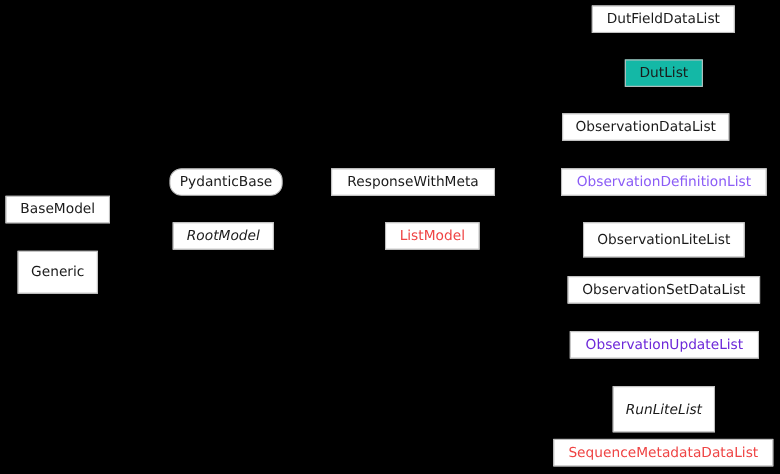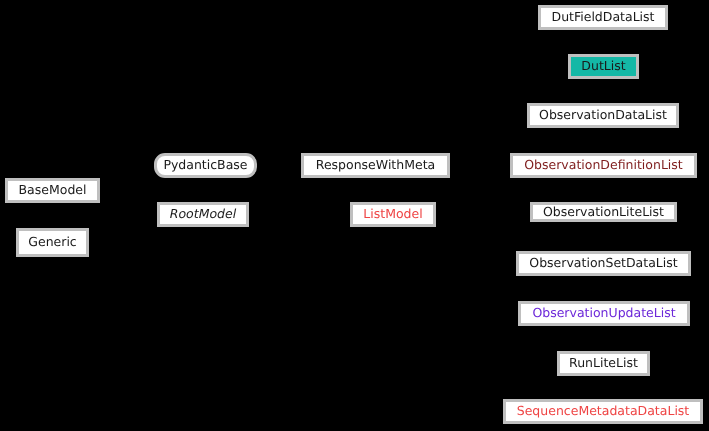--- a/index.html
+++ b/index.html
@@ -23,21 +23,21 @@
     left: 0;
     top: 0;
     width: 709px;
     height: 431px;
     pointer-events: none;
   }
   .node-box {
     position: absolute;
     box-sizing: border-box;
     background: #ffffff;
-    border: 3px solid #14b8a6;
+    border: 1px solid #14b8a6;
     color: #1a1a1a;
     font-size: 12.5px;
     line-height: 1;
     display: flex;
     align-items: center;
     justify-content: center;
     white-space: nowrap;
     letter-spacing: 0px;
     text-rendering: geometricPrecision;
   }
@@ -66,28 +66,28 @@
       <path d="M 424 214.5 C 470 214.5, 470 263.5, 516 263.5" fill="none" stroke="#000000" stroke-width="1"></path>
       <path d="M 455 165.5 C 486.5 165.5, 486.5 313.5, 518 313.5" fill="none" stroke="#000000" stroke-width="1"></path>
       <path d="M 424 214.5 C 471 214.5, 471 313.5, 518 313.5" fill="none" stroke="#000000" stroke-width="1"></path>
       <path d="M 455 165.5 C 506 165.5, 506 363.5, 557 363.5" fill="none" stroke="#000000" stroke-width="1"></path>
       <path d="M 424 214.5 C 490.5 214.5, 490.5 363.5, 557 363.5" fill="none" stroke="#000000" stroke-width="1"></path>
       <path d="M 455 165.5 C 479 165.5, 479 411.5, 503 411.5" fill="none" stroke="#000000" stroke-width="1"></path>
       <path d="M 424 214.5 C 463.5 214.5, 463.5 411.5, 503 411.5" fill="none" stroke="#000000" stroke-width="1"></path>
     </svg>
   <div id="node-layer">
       <div class="node-box" style="left: 5px; top: 178px; width: 95px; height: 25px; background: rgb(255, 255, 255); border-color: rgb(191, 191, 191); color: rgb(26, 26, 26);">BaseModel</div>
-      <div class="node-box" style="left: 16px; top: 228px; width: 73px; height: 29px; background: rgb(255, 255, 255); border-color: rgb(191, 191, 191); color: rgb(26, 26, 26);">Generic</div>
+      <div class="node-box" style="left: 16px; top: 228px; width: 73px; height: 39px; background: rgb(255, 255, 255); border-color: rgb(191, 191, 191); color: rgb(26, 26, 26);">Generic</div>
       <div class="node-box" style="left: 154px; top: 153px; width: 103px; height: 25px; background: rgb(255, 255, 255); border-color: rgb(191, 191, 191); color: rgb(26, 26, 26); border-radius: 11px;">PydanticBase</div>
       <div class="node-box" style="left: 157px; top: 202px; width: 92px; height: 25px; background: rgb(255, 255, 255); border-color: rgb(191, 191, 191); color: rgb(26, 26, 26); font-style: italic;">RootModel</div>
       <div class="node-box" style="left: 301px; top: 153px; width: 149px; height: 25px; background: rgb(255, 255, 255); border-color: rgb(191, 191, 191); color: rgb(26, 26, 26);">ResponseWithMeta</div>
       <div class="node-box" style="left: 338px; top: 202px; width: 86px; height: 25px; background: rgb(255, 255, 255); border-color: rgb(191, 191, 191); color: #ef4444; margin-left: 12px;">ListModel</div>
       <div class="node-box" style="left: 538px; top: 5px; width: 130px; height: 25px; background: rgb(255, 255, 255); border-color: rgb(191, 191, 191); color: rgb(26, 26, 26);">DutFieldDataList</div>
       <div class="node-box" style="left: 568px; top: 54px; width: 71px; height: 25px; background: #14b8a6; border-color: rgb(191, 191, 191); color: rgb(26, 26, 26);">DutList</div>
-      <div class="node-box" style="left: 527px; top: 103px; width: 152px; height: 25px; background: rgb(255, 255, 255); border-color: rgb(191, 191, 191); color: rgb(26, 26, 26);">ObservationDataList</div>
-      <div class="node-box" style="left: 510px; top: 153px; width: 187px; height: 25px; background: rgb(255, 255, 255); border-color: rgb(191, 191, 191); color: #7f1d1d;">ObservationDefinitionList</div>
-      <div class="node-box" style="left: 530px; top: 202px; width: 147px; height: 20px; background: rgb(255, 255, 255); border-color: rgb(191, 191, 191); color: rgb(26, 26, 26);">ObservationLiteList</div>
+      <div class="node-box" style="left: 511px; top: 103px; width: 152px; height: 25px; background: rgb(255, 255, 255); border-color: rgb(191, 191, 191); color: rgb(26, 26, 26);">ObservationDataList</div>
+      <div class="node-box" style="left: 510px; top: 153px; width: 187px; height: 25px; background: rgb(255, 255, 255); border-color: rgb(191, 191, 191); color: #8b5cf6;">ObservationDefinitionList</div>
+      <div class="node-box" style="left: 530px; top: 202px; width: 147px; height: 32px; background: rgb(255, 255, 255); border-color: rgb(191, 191, 191); color: rgb(26, 26, 26);">ObservationLiteList</div>
       <div class="node-box" style="left: 516px; top: 251px; width: 175px; height: 25px; background: rgb(255, 255, 255); border-color: rgb(191, 191, 191); color: rgb(26, 26, 26);">ObservationSetDataList</div>
       <div class="node-box" style="left: 518px; top: 301px; width: 172px; height: 25px; background: rgb(255, 255, 255); border-color: rgb(191, 191, 191); color: #6d28d9;">ObservationUpdateList</div>
-      <div class="node-box" style="left: 557px; top: 351px; width: 93px; height: 25px; background: rgb(255, 255, 255); border-color: rgb(191, 191, 191); color: rgb(26, 26, 26);">RunLiteList</div>
+      <div class="node-box" style="left: 557px; top: 351px; width: 93px; height: 42px; background: rgb(255, 255, 255); border-color: rgb(191, 191, 191); color: rgb(26, 26, 26); font-style: italic;">RunLiteList</div>
       <div class="node-box" style="left: 503px; top: 399px; width: 200px; height: 25px; background: rgb(255, 255, 255); border-color: rgb(191, 191, 191); color: #ef4444;">SequenceMetadataDataList</div>
     </div>
 </div>
 
 </body></html>

